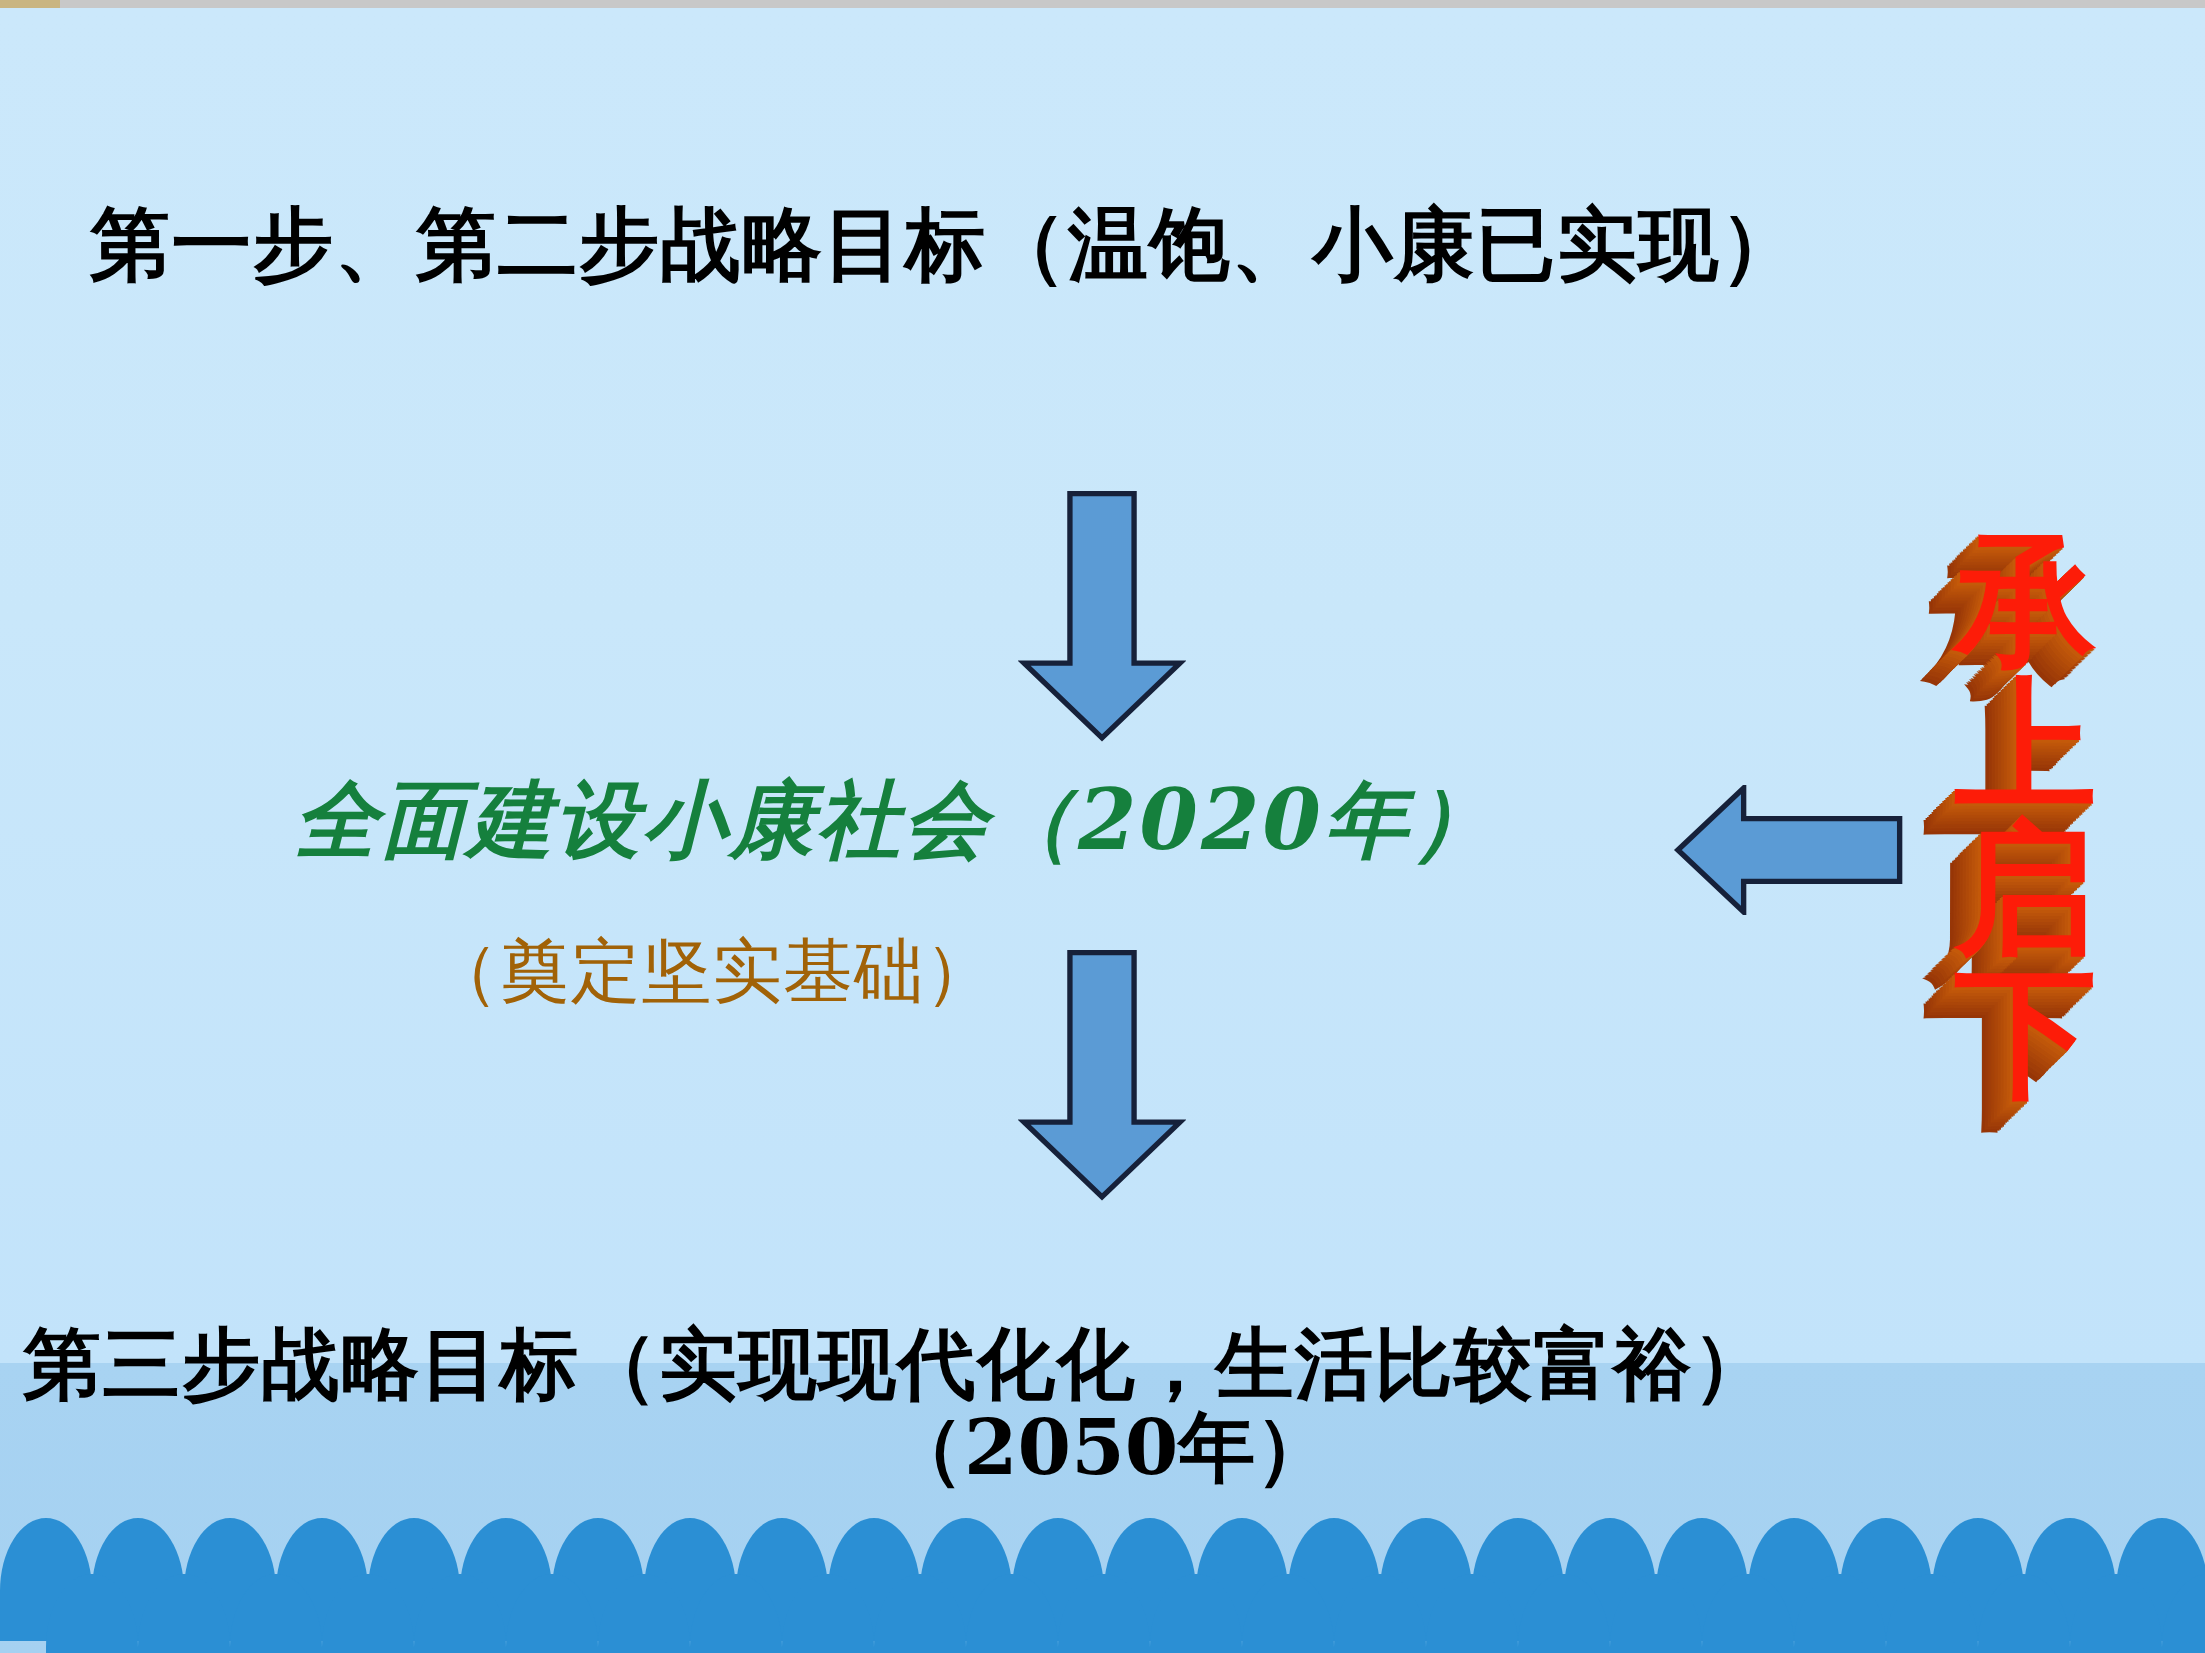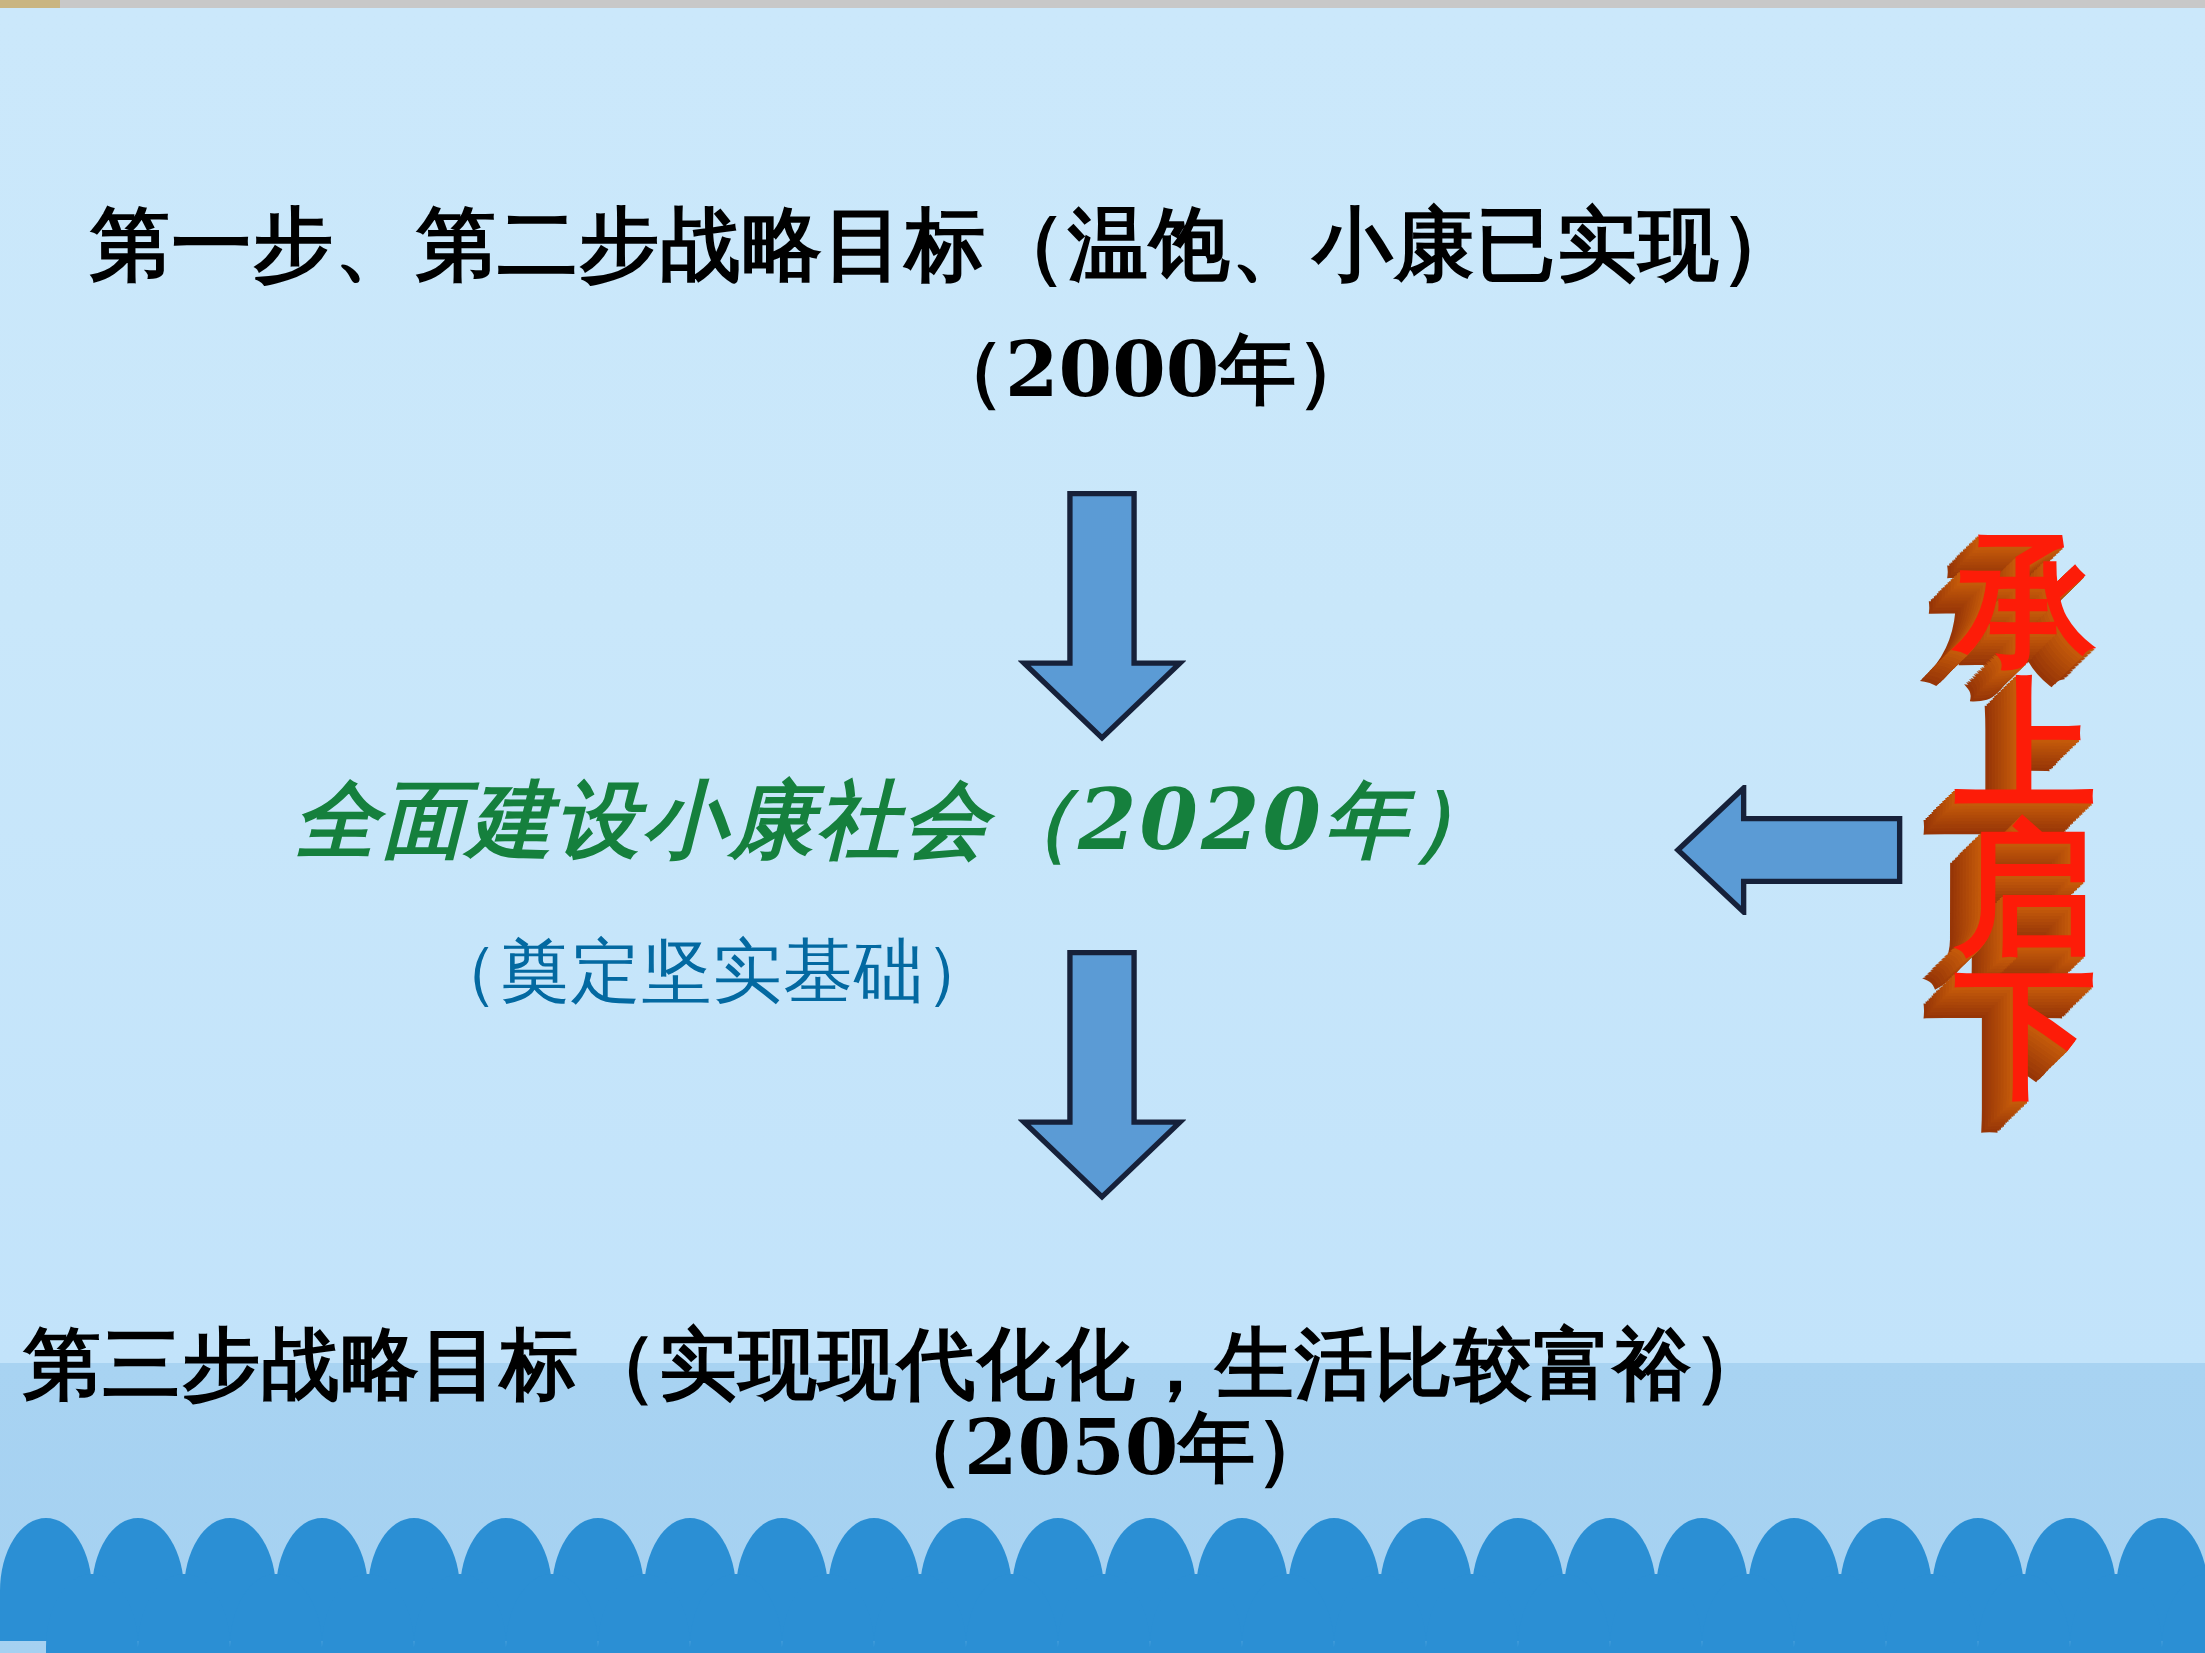--- a/index.html
+++ b/index.html
@@ -132,21 +132,21 @@
     left: 294px;
     top: 778px;
     font-size: 84px;
     color: #15803d;
   }
 
   #red-note {
     left: 429px;
     top: 936px;
     font-size: 70px;
-    color: #0369a1;
+    color: #a16207;
     font-family: "DejaVu Sans", "Liberation Sans", sans-serif;
     font-weight: normal;
     letter-spacing: 0.8px;
   }
 
   #bottom-line1 {
     left: 23px;
     top: 1282px;
     font-size: 78px;
     margin-top: 43px;
@@ -259,21 +259,20 @@
       <div class="scallop"></div>
       <div class="scallop"></div>
       <div class="scallop"></div>
       <div class="scallop"></div>
       <div class="scallop"></div>
       <div class="scallop"></div>
       <div class="scallop"></div>
     </div>
 
   <div class="tline hei" id="title-line1">第一步、第二步战略目标（温饱、小康已实现）</div>
-  <div class="tline song" id="title-line2">（2000年）</div>
 
   <div class="arrow-down" id="arrow-1">
     <svg width="168" height="253" viewBox="0 0 220 330">
       <polygon points="68,4 152,4 152,226 212,226 110,324 8,226 68,226" fill="#5b9bd5" stroke="#16213a" stroke-width="7"></polygon>
     </svg>
   </div>
 
   <div class="arrow-down" id="arrow-2">
     <svg width="168" height="253" viewBox="0 0 220 330">
       <polygon points="68,4 152,4 152,226 212,226 110,324 8,226 68,226" fill="#5b9bd5" stroke="#16213a" stroke-width="7"></polygon>

